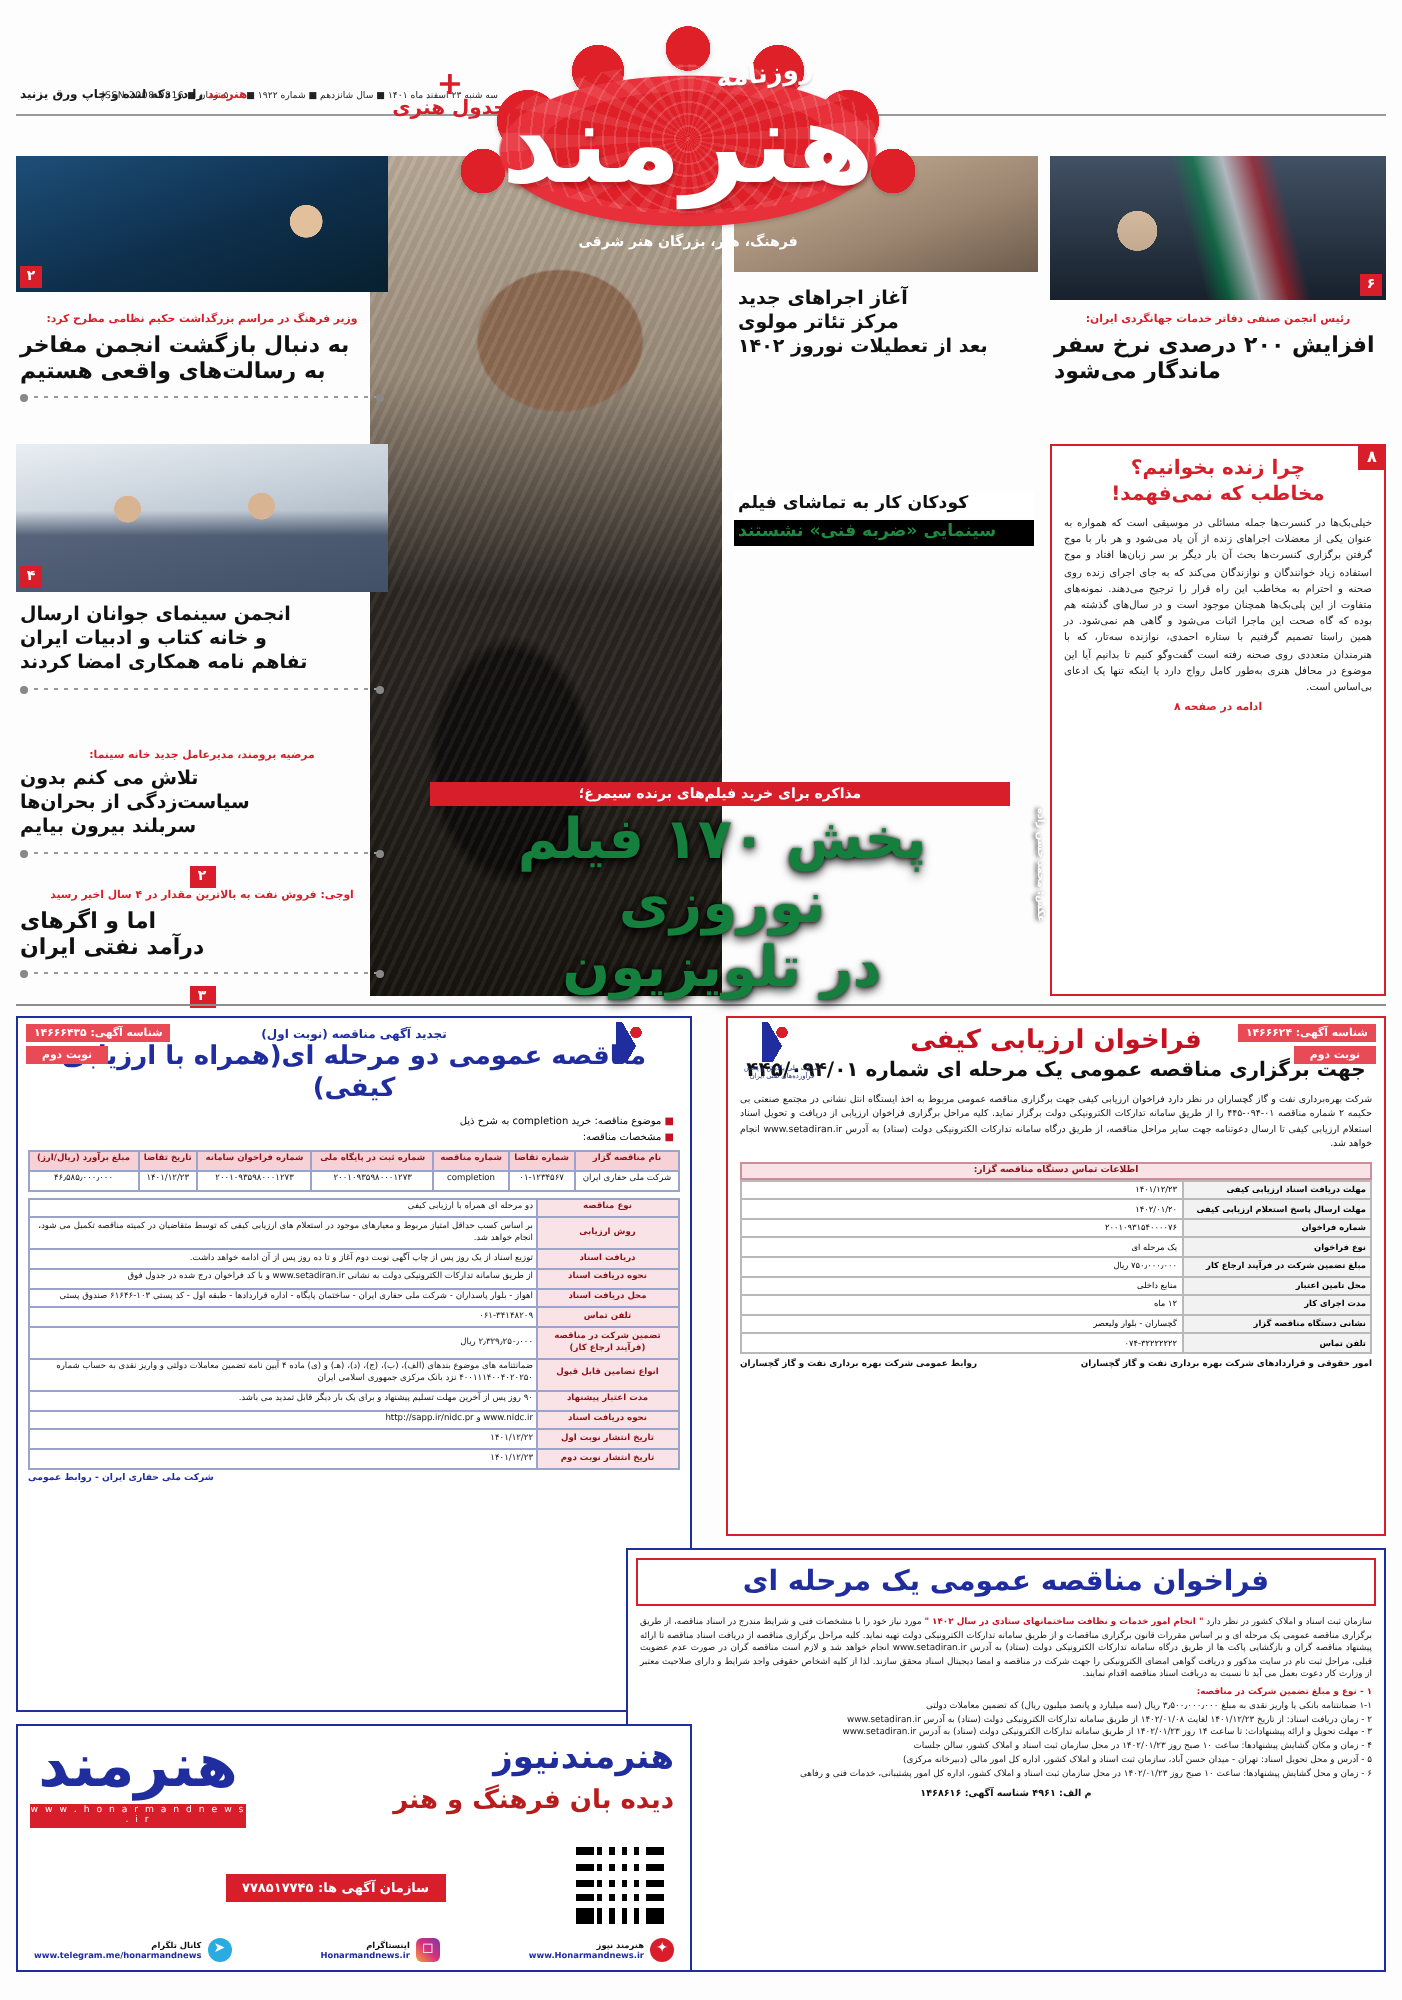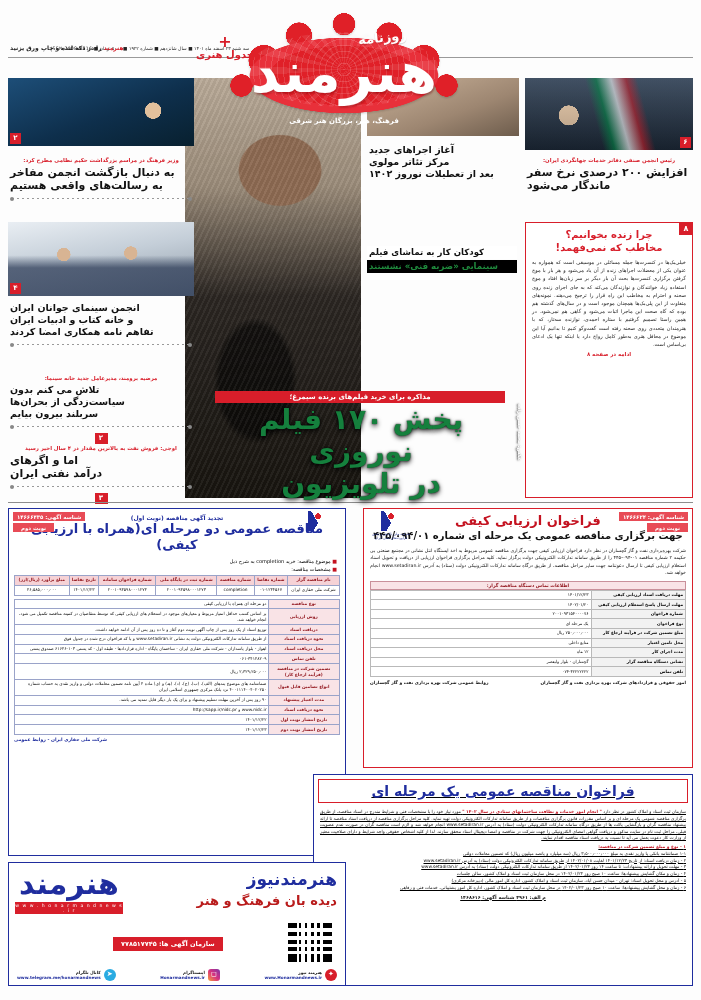--- a/index.html
+++ b/index.html
@@ -237,21 +237,21 @@
 
   
   .tbox {
     position: absolute; background: #fff;
   }
   .tbox.blue  { border: 1.6px solid #1f2d9e; }
   .tbox.red   { border: 1.8px solid #d81e2a; }
 
   .t-left  { top: 508px; right: 8px; width: 330px; height: 260px; }
   .t-right { top: 508px; left: 8px; width: 338px; height: 348px; }
-  .t-left2 { top: 774px; right: 8px; width: 380px; height: 212px; text-decoration: underline; }
+  .t-left2 { top: 774px; right: 8px; width: 380px; height: 212px; }
   .t-foot  { top: 862px; left: 8px; width: 338px; height: 124px; }
 
   .tb-head { position: relative; padding: 4px 4px 2px; }
   .tb-title {
     text-align: center; font-size: 13px; font-weight: bold; color: #c41220;
     line-height: 16px;
   }
   .tb-title.blue { color: #1f2d9e; }
   .tb-sub {
     text-align: center; font-size: 10px; font-weight: bold; color: #111;
@@ -447,21 +447,21 @@
   <div class="photo-credit">عکس: محمد حسن زاده</div>
 
   <div class="blk-right-1">
     <div class="kicker">وزیر فرهنگ در مراسم بزرگداشت حکیم نظامی مطرح کرد:</div>
     <div class="hl">به دنبال بازگشت انجمن مفاخر</div>
     <div class="hl">به رسالت‌های واقعی هستیم</div>
     <div class="dotrule"></div>
   </div>
 
   <div class="blk-right-2">
-    <div class="hl sm">انجمن سینمای جوانان ایران</div>
+    <div class="hl sm">انجمن سینمای جوانان ارسال</div>
     <div class="hl sm">و خانه کتاب و ادبیات ایران</div>
     <div class="hl sm">تفاهم نامه همکاری امضا کردند</div>
     <div class="dotrule"></div>
   </div>
 
   <div class="blk-right-3">
     <div class="kicker">مرضیه برومند، مدیرعامل جدید خانه سینما:</div>
     <div class="hl sm">تلاش می کنم بدون</div>
     <div class="hl sm">سیاست‌زدگی از بحران‌ها</div>
     <div class="hl sm">سربلند بیرون بیایم</div>

